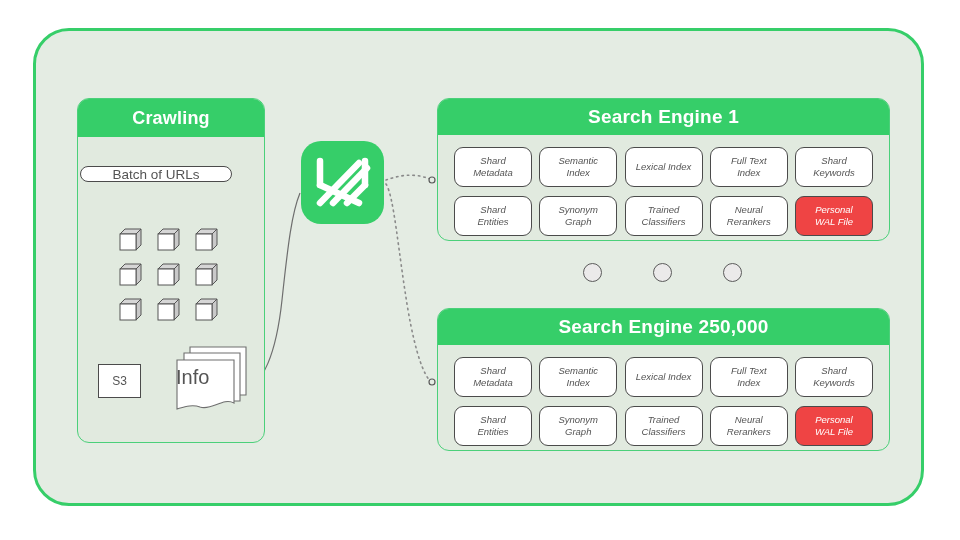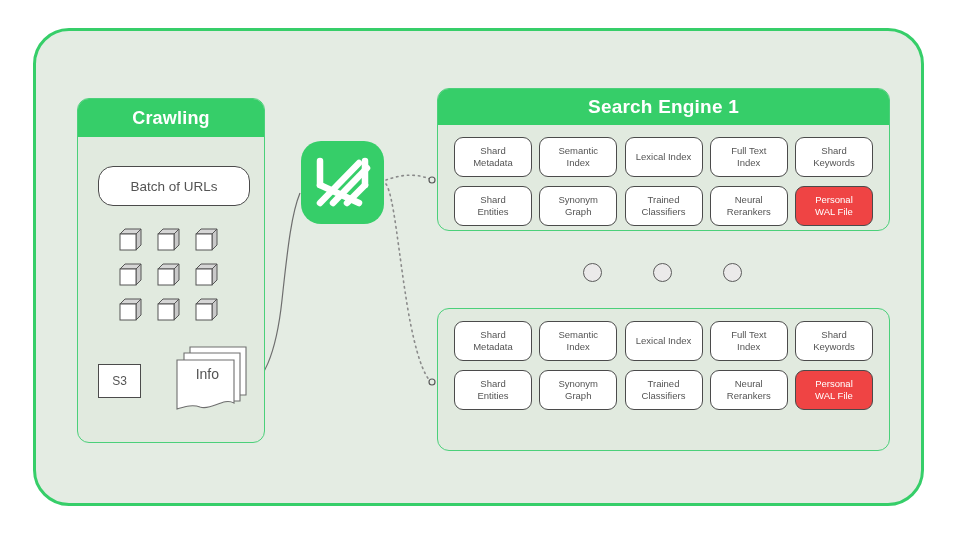--- a/index.html
+++ b/index.html
@@ -32,25 +32,25 @@
     display:flex;align-items:center;justify-content:center;
     letter-spacing:.2px;
   }
 
   
   #crawl-panel{left:77px;top:98px;width:188px;height:345px;}
   #crawl-panel .panel-head{height:38px;font-size:18px;}
 
   
   .se-panel{left:437px;width:453px;height:143px;}
-  #se1{top:88px;}
+  #se1{top:98px;}
   #se2{top:308px;}
   .se-panel .panel-head{height:36px;font-size:19px;}
 
-  .se-body{padding:12px 16px 0 16px;}
+  .se-body{padding:12px 16px 0 16px;font-style:italic;}
   .se-row{display:flex;justify-content:space-between;margin-bottom:9px;}
   .chip{
     box-sizing:border-box;
     width:78px;height:40px;
     background:#ffffff;
     border:1.3px solid #4b4b4b;
     border-radius:9px;
     display:flex;align-items:center;justify-content:center;
     text-align:center;
     font-size:9.5px;line-height:12px;
@@ -59,31 +59,31 @@
   }
   .chip.dark{background:#ef4444;border-color:#4a4a4a;color:#ffffff;}
 
   
   .pill{
     position:absolute;box-sizing:border-box;
     background:#ffffff;border:1.3px solid #4b4b4b;border-radius:12px;
     display:flex;align-items:center;justify-content:center;
     color:#545454;
   }
-  #batch-pill{left:98px;top:166px;width:152px;height:40px;font-size:13.5px;border-radius:15px;}
+  #batch-pill{left:80px;top:166px;width:152px;height:16px;font-size:13.5px;border-radius:15px;}
   #s3-pill{left:98px;top:364px;width:43px;height:34px;font-size:12px;border-radius:0;}
 
   .cube-grid{position:absolute;left:119px;top:228px;width:100px;}
   .cube-row{display:flex;gap:15px;margin-bottom:12px;}
   .cube{width:23px;height:23px;position:relative;}
 
   .doc-stack{position:absolute;left:176px;top:345px;width:70px;height:64px;}
   .doc-label{
     position:absolute;left:176px;top:366px;width:43px;
-    text-align:right;font-size:14px;color:#545454;
+    text-align:left;font-size:20px;color:#545454;
   }
 
   
   #logo{
     position:absolute;left:301px;top:141px;width:83px;height:83px;
     background:#36ce69;border-radius:20px;
   }
 
   
   .dots-row{position:absolute;left:583px;top:263px;width:160px;height:20px;}
@@ -253,20 +253,21 @@
     </div>
   </div>
 
   <div class="dots-row">
     <div class="odot" style="left:0px;"></div>
     <div class="odot" style="left:70px;"></div>
     <div class="odot" style="left:140px;"></div>
   </div>
 
   <div class="panel se-panel" id="se2">
+    <div class="panel-head">Search Engine 250,000</div>
     <div class="se-body">
       <div class="se-row">
         <div class="chip">Shard
 Metadata</div>
         <div class="chip">Semantic
 Index</div>
         <div class="chip">Lexical Index</div>
         <div class="chip">Full Text
 Index</div>
         <div class="chip">Shard

